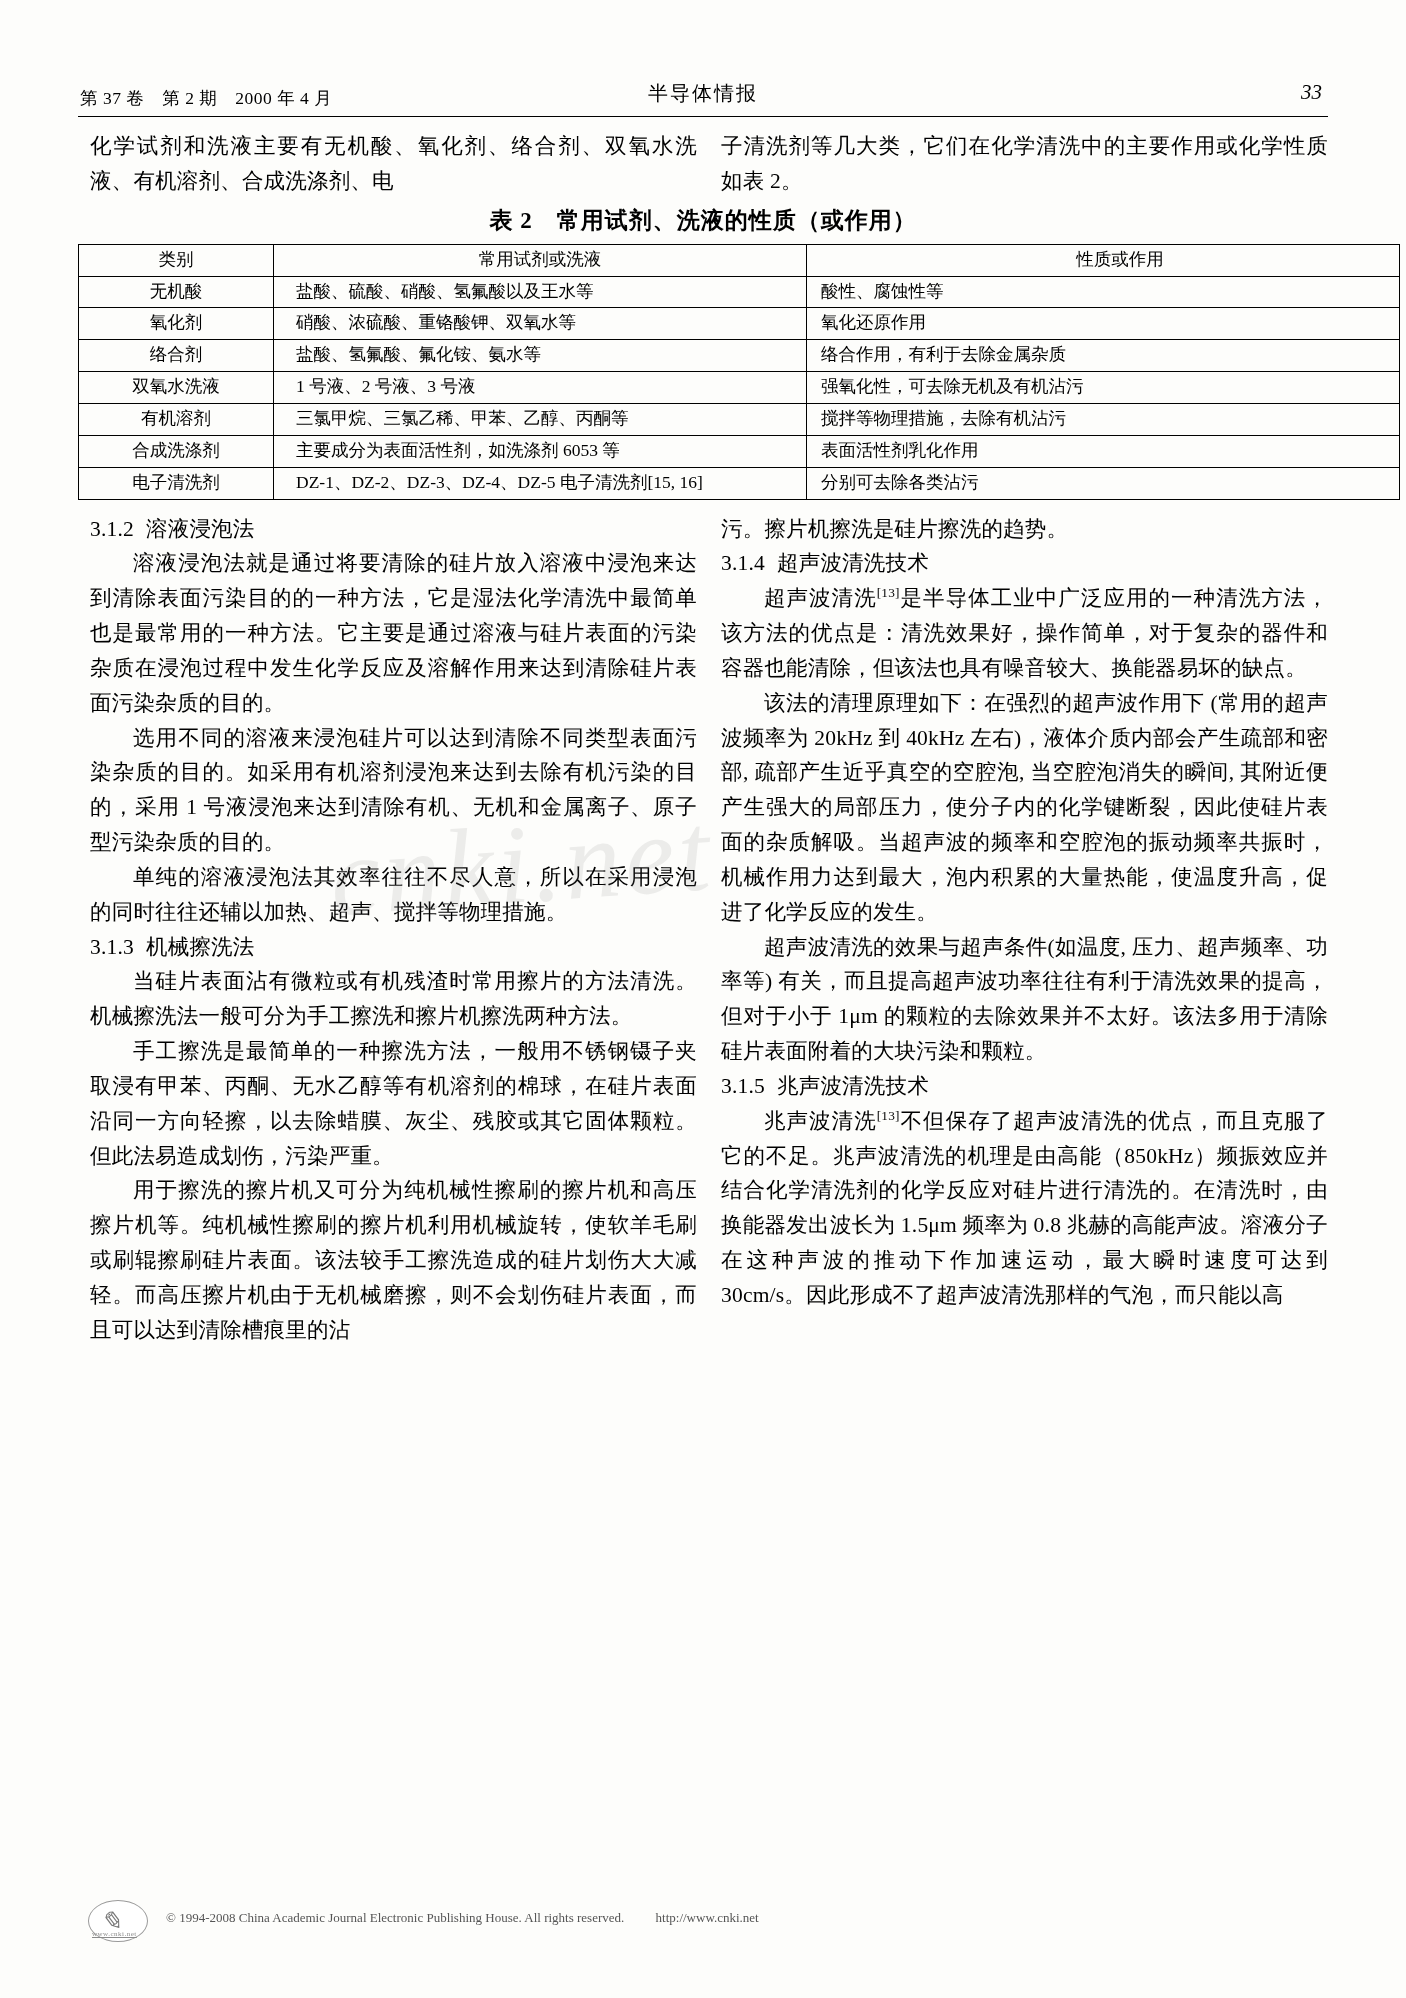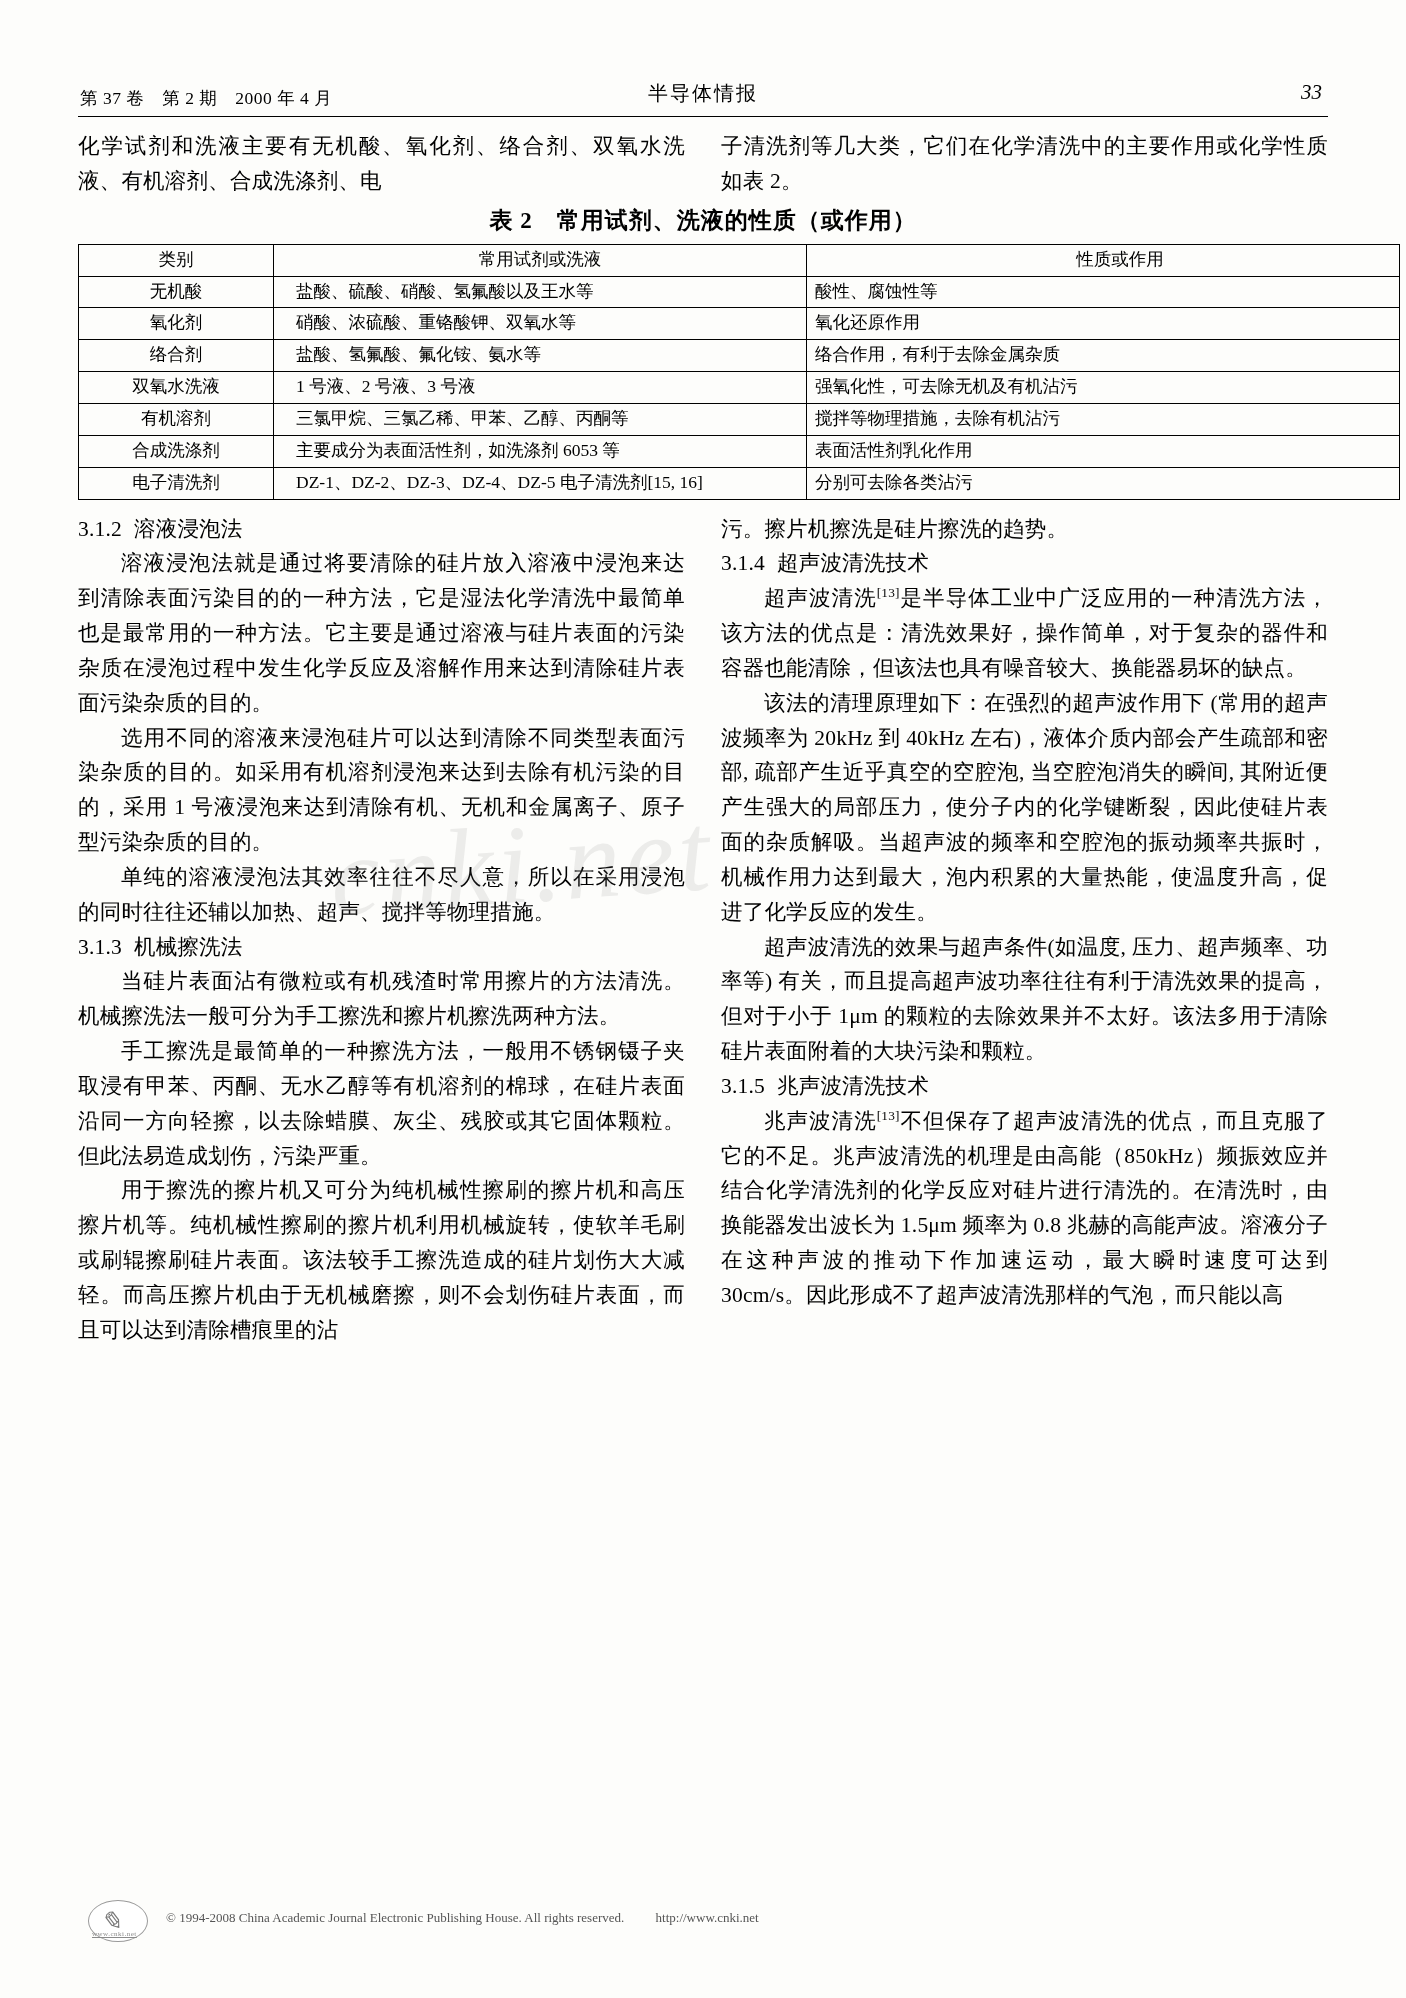--- a/index.html
+++ b/index.html
@@ -48,21 +48,21 @@
   .runhead .right {
     position: absolute;
     right: 6px;
     top: 8px;
     font-size: 21px;
     font-style: italic;
   }
   
   .cols {
     display: flex;
-    gap: 36px;
+    gap: 24px;
     margin-top: 12px;
     justify-content: flex-end;
   }
   .col {
     width: 607px;
   }
   p.body {
     margin: 0 0 0 0;
     font-size: 21.5px;
     line-height: 1.62;
@@ -102,21 +102,21 @@
     border: 1px solid #000;
     padding: 4px 6px 5px 6px;
     line-height: 1.25;
   }
   table.props th {
     font-weight: normal;
     text-align: center;
   }
   table.props td.c1 { width: 182px; text-align: center; }
   table.props td.c2 { width: 520px; padding-left: 22px; }
-  table.props td.c3 { width: 546px; padding-left: 8px; }
+  table.props td.c3 { width: 546px; padding-left: 14px; }
   table.props th.c1 { width: 182px; }
   table.props th.c2 { width: 520px; }
   table.props th.c3 { width: 546px; padding-left: 40px; }
   
   .watermark {
     position: absolute;
     left: 330px;
     top: 800px;
     font-size: 112px;
     color: rgba(120,120,120,0.13);

